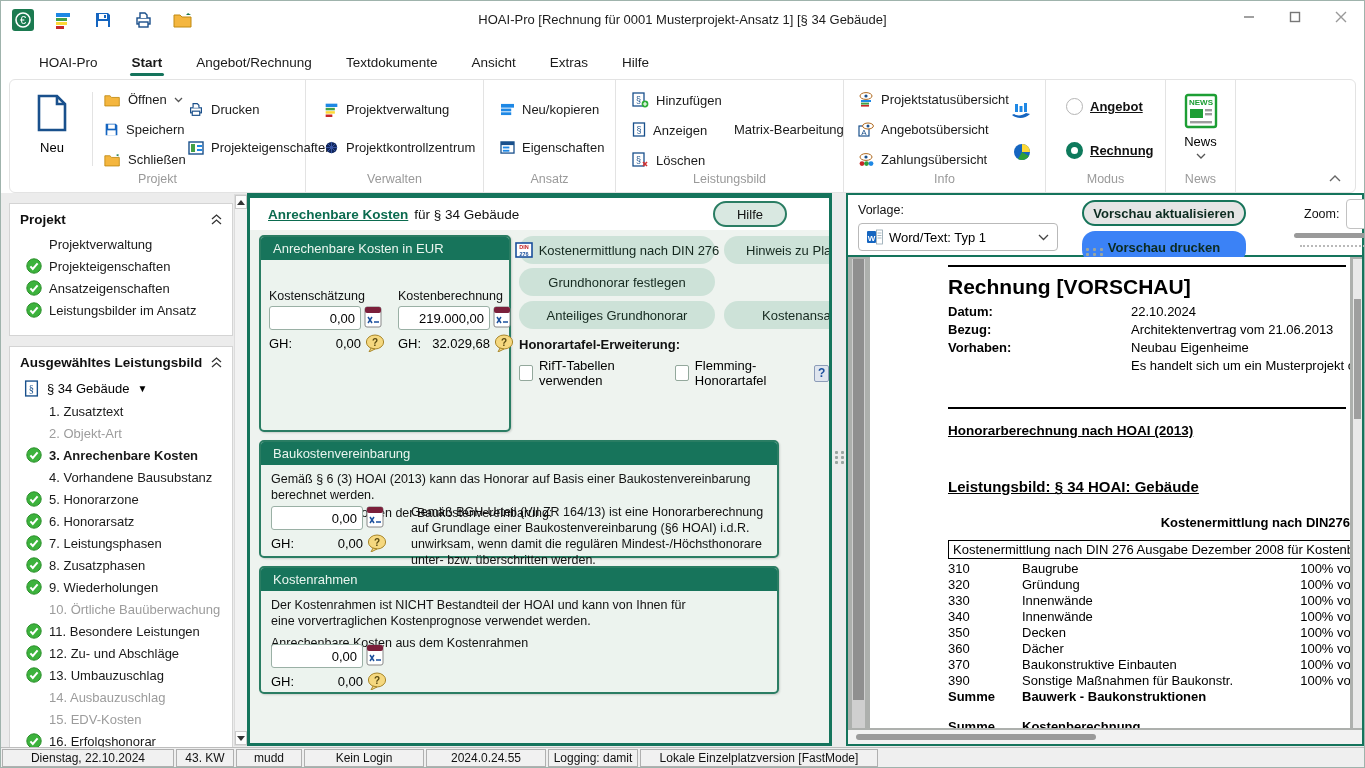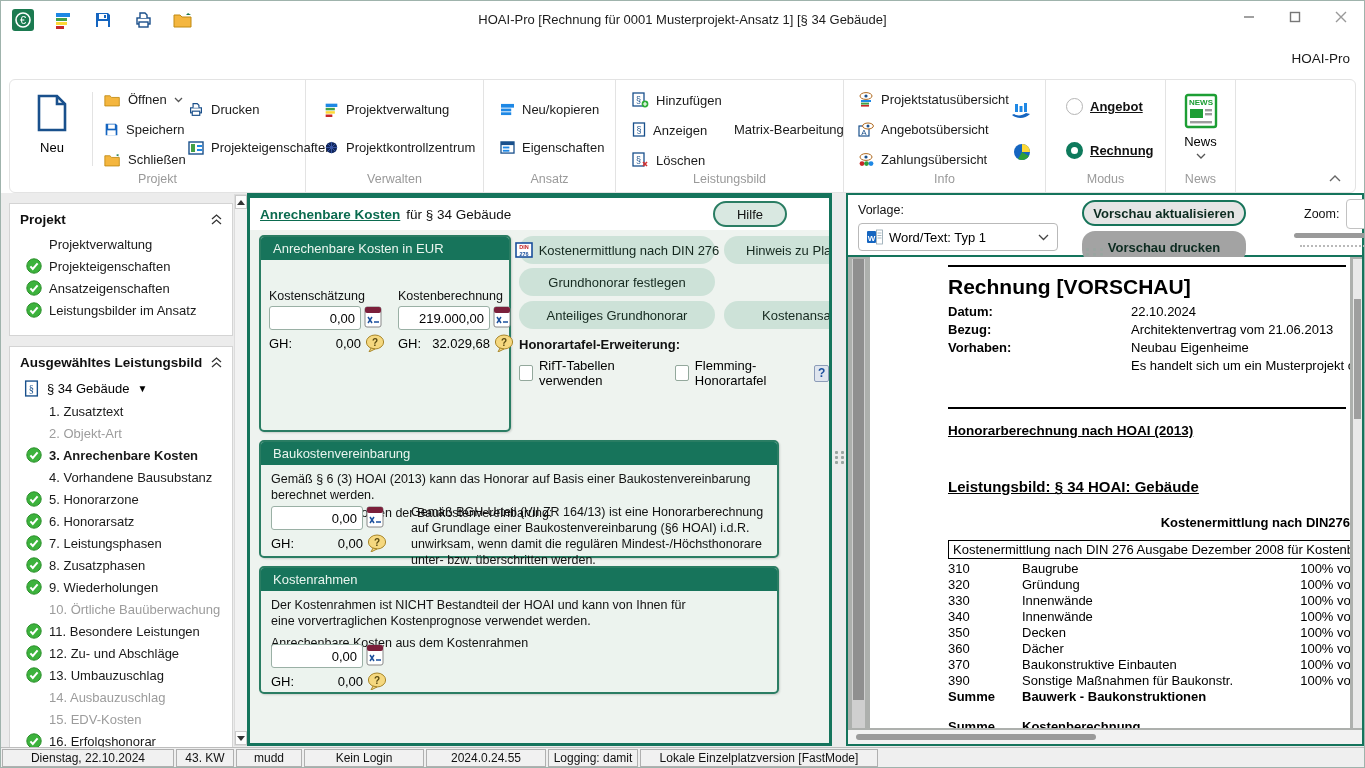--- a/index.html
+++ b/index.html
@@ -11,21 +11,21 @@
   .titlebar { position:absolute; left:0; top:0; right:0; height:38px; background:#fff; }
   .qat { position:absolute; left:10px; top:7px; display:flex; gap:16px; align-items:center; }
   .qat .qbtn { width:24px; height:24px; display:flex; align-items:center; justify-content:center; cursor:default; }
   .win-title { position:absolute; left:0; right:0; top:0; height:38px; line-height:38px;
     text-align:center; font-size:13px; color:#1c1c1c; }
   .win-controls { position:absolute; right:0; top:0; display:flex; }
   .wc { width:46px; height:32px; display:flex; align-items:center; justify-content:center; }
 
   
   .menubar { position:absolute; left:0; top:44px; right:0; height:34px; display:flex;
-    align-items:flex-end; padding-left:24px; gap:6px; background:#fff;flex-direction:column; }
+    align-items:flex-end; padding-left:24px; gap:6px; background:#fff; }
   .menu-item { font-size:13.5px; color:#1a1a1a; padding:6px 14px 9px; position:relative; cursor:default; }
   .menu-item.active { font-weight:bold; }
   .menu-item.active::after { content:""; position:absolute; left:12px; right:12px; bottom:3px;
     height:3px; background:#15745c; border-radius:2px; }
 
   
   .ribbon { position:absolute; left:8px; right:8px; top:78px; height:114px; background:#fff;
     border:1px solid #e3e3e3; border-radius:6px; display:flex; }
   .rgroup { position:relative; border-right:1px solid #e3e3e3; height:100%; }
   .rgroup:last-child { border-right:none; }
@@ -63,21 +63,21 @@
     border:1px solid #dcdcdc; }
   .sarrow { position:absolute; left:0; right:0; height:14px; background:#fdfdfd; border:1px solid #c9c9c9;
     display:flex; align-items:center; justify-content:center; }
   .sarrow.up { top:0; } .sarrow.down { bottom:0; }
 
   
   .main-panel { position:absolute; left:246px; top:0; width:585px; height:553px;
     border:3px solid #15745c; border-top-width:5px; background:#eef3ef; }
   .main-head { position:relative; height:32px; background:#fff; display:flex; align-items:center;
     padding:0 10px; font-size:13.5px; }
-  .main-title { color:#0b6b4f; font-weight:bold; text-decoration:underline; }
+  .main-title { color:#0b6b4f; font-weight:bold; text-decoration:underline;margin-left:8px; }
   .main-suffix { margin-left:6px; color:#111; }
   .help-btn { position:absolute; right:42px; top:3px; width:74px; height:26px; border-radius:13px;
     background:#d9e8e1; border:2px solid #2a7d63; font-size:13px; color:#111;
     display:flex; align-items:center; justify-content:center; cursor:default; }
   .main-body { position:absolute; left:0; right:0; top:32px; bottom:0; overflow:hidden; }
 
   .gpanel { position:absolute; border:2px solid #2a7d63; border-radius:5px; background:#ecf3ee;
     box-shadow:1px 1px 2px rgba(0,0,0,.15); }
   .gpanel-h { background:#17745b; color:#eaf5ef; font-size:13px; padding:4px 12px;
     border-radius:3px 3px 0 0; }
@@ -114,21 +114,21 @@
   .preview-panel { position:absolute; left:845px; right:0; top:0; height:553px;
     border:2px solid #15745c; background:#fff; }
   .pv-toolbar { position:relative; height:62px; background:#fff; border-bottom:2px solid #15745c; }
   .pv-lbl { position:absolute; font-size:12.5px; color:#111; }
   .dropdown { position:absolute; left:10px; top:28px; width:200px; height:28px; border:1px solid #b9b9b9;
     border-radius:4px; display:flex; align-items:center; gap:6px; padding:0 8px; font-size:13px; background:#fff; }
   .dd-caret { margin-left:auto; }
   .pv-btn { position:absolute; left:234px; width:164px; border-radius:13px; font-size:13px; font-weight:bold;
     display:flex; align-items:center; justify-content:center; cursor:default; }
   .pv-refresh { top:5px; height:26px; background:#e5e5e5; border:2px solid #17745a; color:#0c2b20; }
-  .pv-print { top:36px; height:32px; background:#a3a3a3; color:#0c2b20; }
+  .pv-print { top:36px; height:32px; background:#3b82f6; color:#0c2b20; }
   .zoom-input { position:absolute; left:498px; top:4px; width:40px; height:30px; background:#fff;
     border:1px solid #c2c2c2; border-radius:4px; }
   .zoom-slider { position:absolute; left:446px; top:38px; width:74px; height:5px; background:#9a9a9a; border-radius:3px; }
   .zoom-ticks { position:absolute; left:452px; top:50px; width:68px; border-bottom:2px dotted #b9b9b9; }
   .pv-area { position:absolute; left:0; right:0; top:62px; bottom:0; background:#adb0ad; }
   .pv-vscroll-l { position:absolute; left:4px; top:2px; bottom:16px; width:13px; background:#cfcfcf; }
   .pv-vscroll-l .thumb { position:absolute; left:1px; right:1px; top:0; height:94%; background:#8f8f8f; }
   .pv-vscroll-r { position:absolute; right:0; top:2px; bottom:16px; width:9px; background:#e9e9e9; }
   .pv-vscroll-r .thumb { position:absolute; left:1px; right:1px; top:40px; height:120px; background:#9f9f9f; }
   .pv-hscroll { position:absolute; left:0; right:0; bottom:0; height:14px; background:#f2f2f2; }

